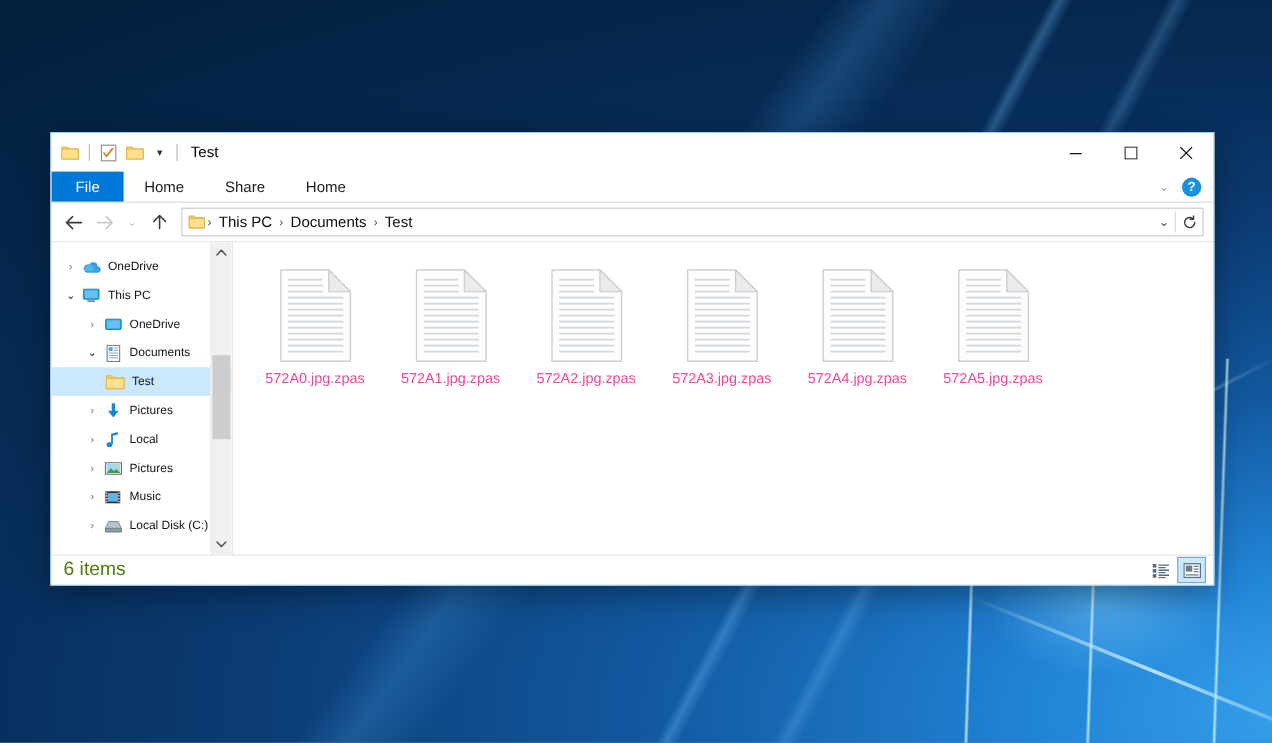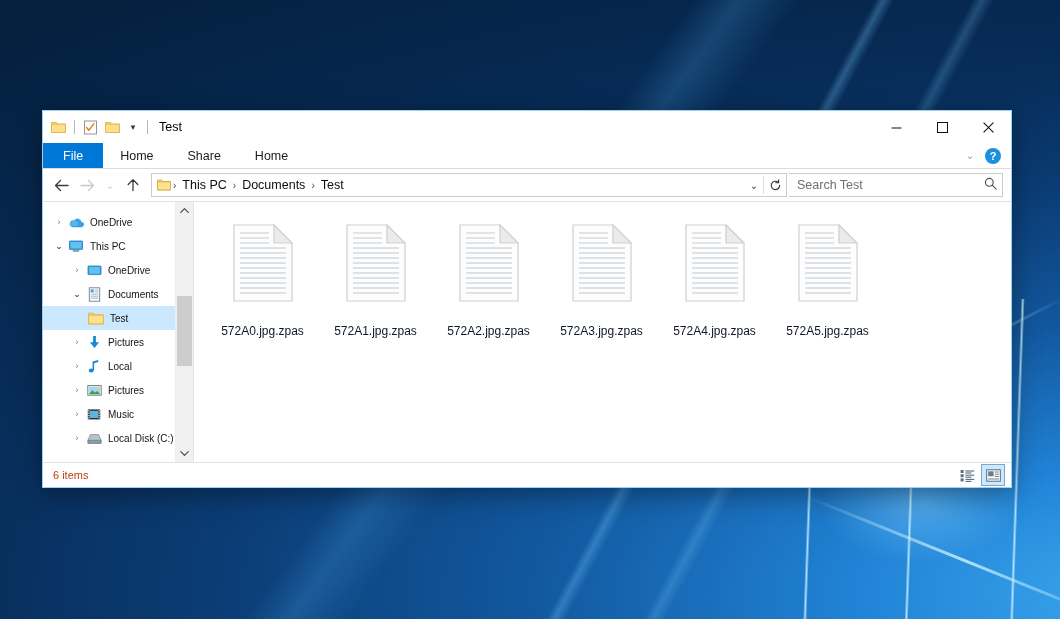--- a/index.html
+++ b/index.html
@@ -358,39 +358,39 @@
     padding-top: 4px;
   }
   .file-icon-wrap {
     width: 66px;
     height: 86px;
     display: flex;
     align-items: center;
     justify-content: center;
   }
   .file-label {
-    margin-top: 18px;
+    margin-top: 2px;
     font-size: 12px;
-    color: #0f172a;
+    color: #ec4899;
     white-space: nowrap;
   }
 
   
   .statusbar {
     height: 24px;
     flex: 0 0 auto;
     border-top: 1px solid #e2e2e2;
     background: #ffffff;
     display: flex;
     align-items: center;
     padding: 0 6px 0 10px;
   }
   .status-text {
-    font-size: 11px;
-    color: #c2410c;
+    font-size: 16px;
+    color: #4d7c0f;
   }
   .status-spacer { flex: 1 1 auto; }
   .view-btn {
     width: 22px;
     height: 20px;
     display: flex;
     align-items: center;
     justify-content: center;
     margin-left: 2px;
     border: 1px solid transparent;
@@ -508,29 +508,20 @@
       <div class="addr-caret">⌄</div>
       <div class="addr-div"></div>
       <div class="addr-refresh">
         <svg width="13" height="13" viewBox="0 0 13 13">
           <path d="M10.6 6.4a4.2 4.2 0 1 1-1.3-3" fill="none" stroke="#333" stroke-width="1.15" stroke-linecap="round"></path>
           <path d="M9.6 0.9v2.8H6.8" fill="none" stroke="#333" stroke-width="1.15" stroke-linecap="round" stroke-linejoin="round"></path>
         </svg>
       </div>
     </div>
 
-    <div class="search-field">
-      <span class="search-text">Search Test</span>
-      <span>
-        <svg width="13" height="13" viewBox="0 0 13 13">
-          <circle cx="5.3" cy="5.3" r="3.9" fill="none" stroke="#4a4a4a" stroke-width="1.1"></circle>
-          <line x1="8.2" y1="8.2" x2="12.2" y2="12.2" stroke="#4a4a4a" stroke-width="1.1" stroke-linecap="round"></line>
-        </svg>
-      </span>
-    </div>
   </div>
 
   <div class="body-row">
 
     <div class="navpane">
 
       <div class="tree-item indent-1">
         <span class="tw">›</span>
         <span class="tree-icon">
           <svg width="17" height="13" viewBox="0 0 17 13">

